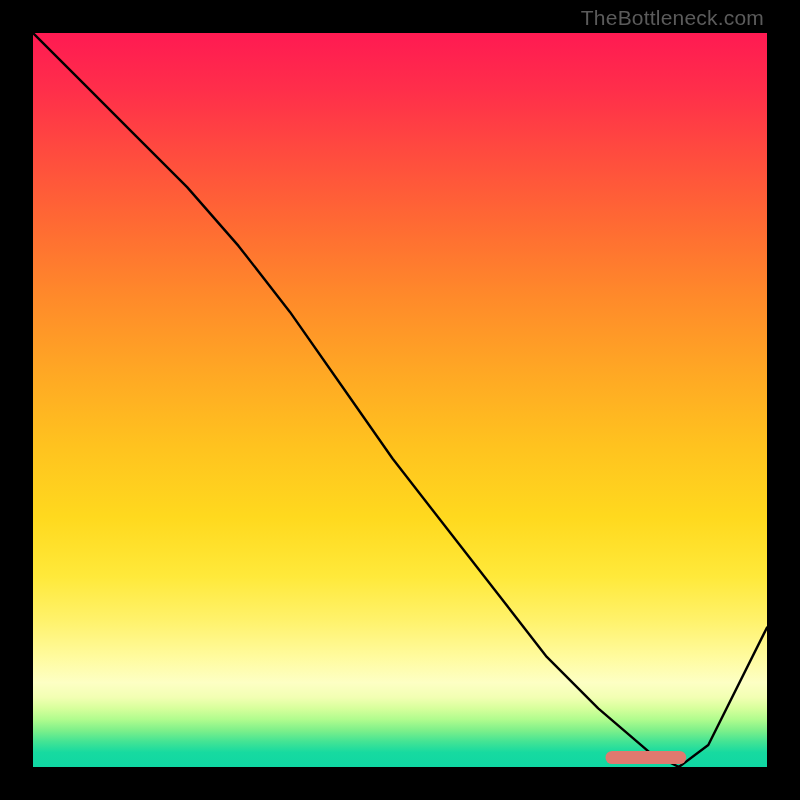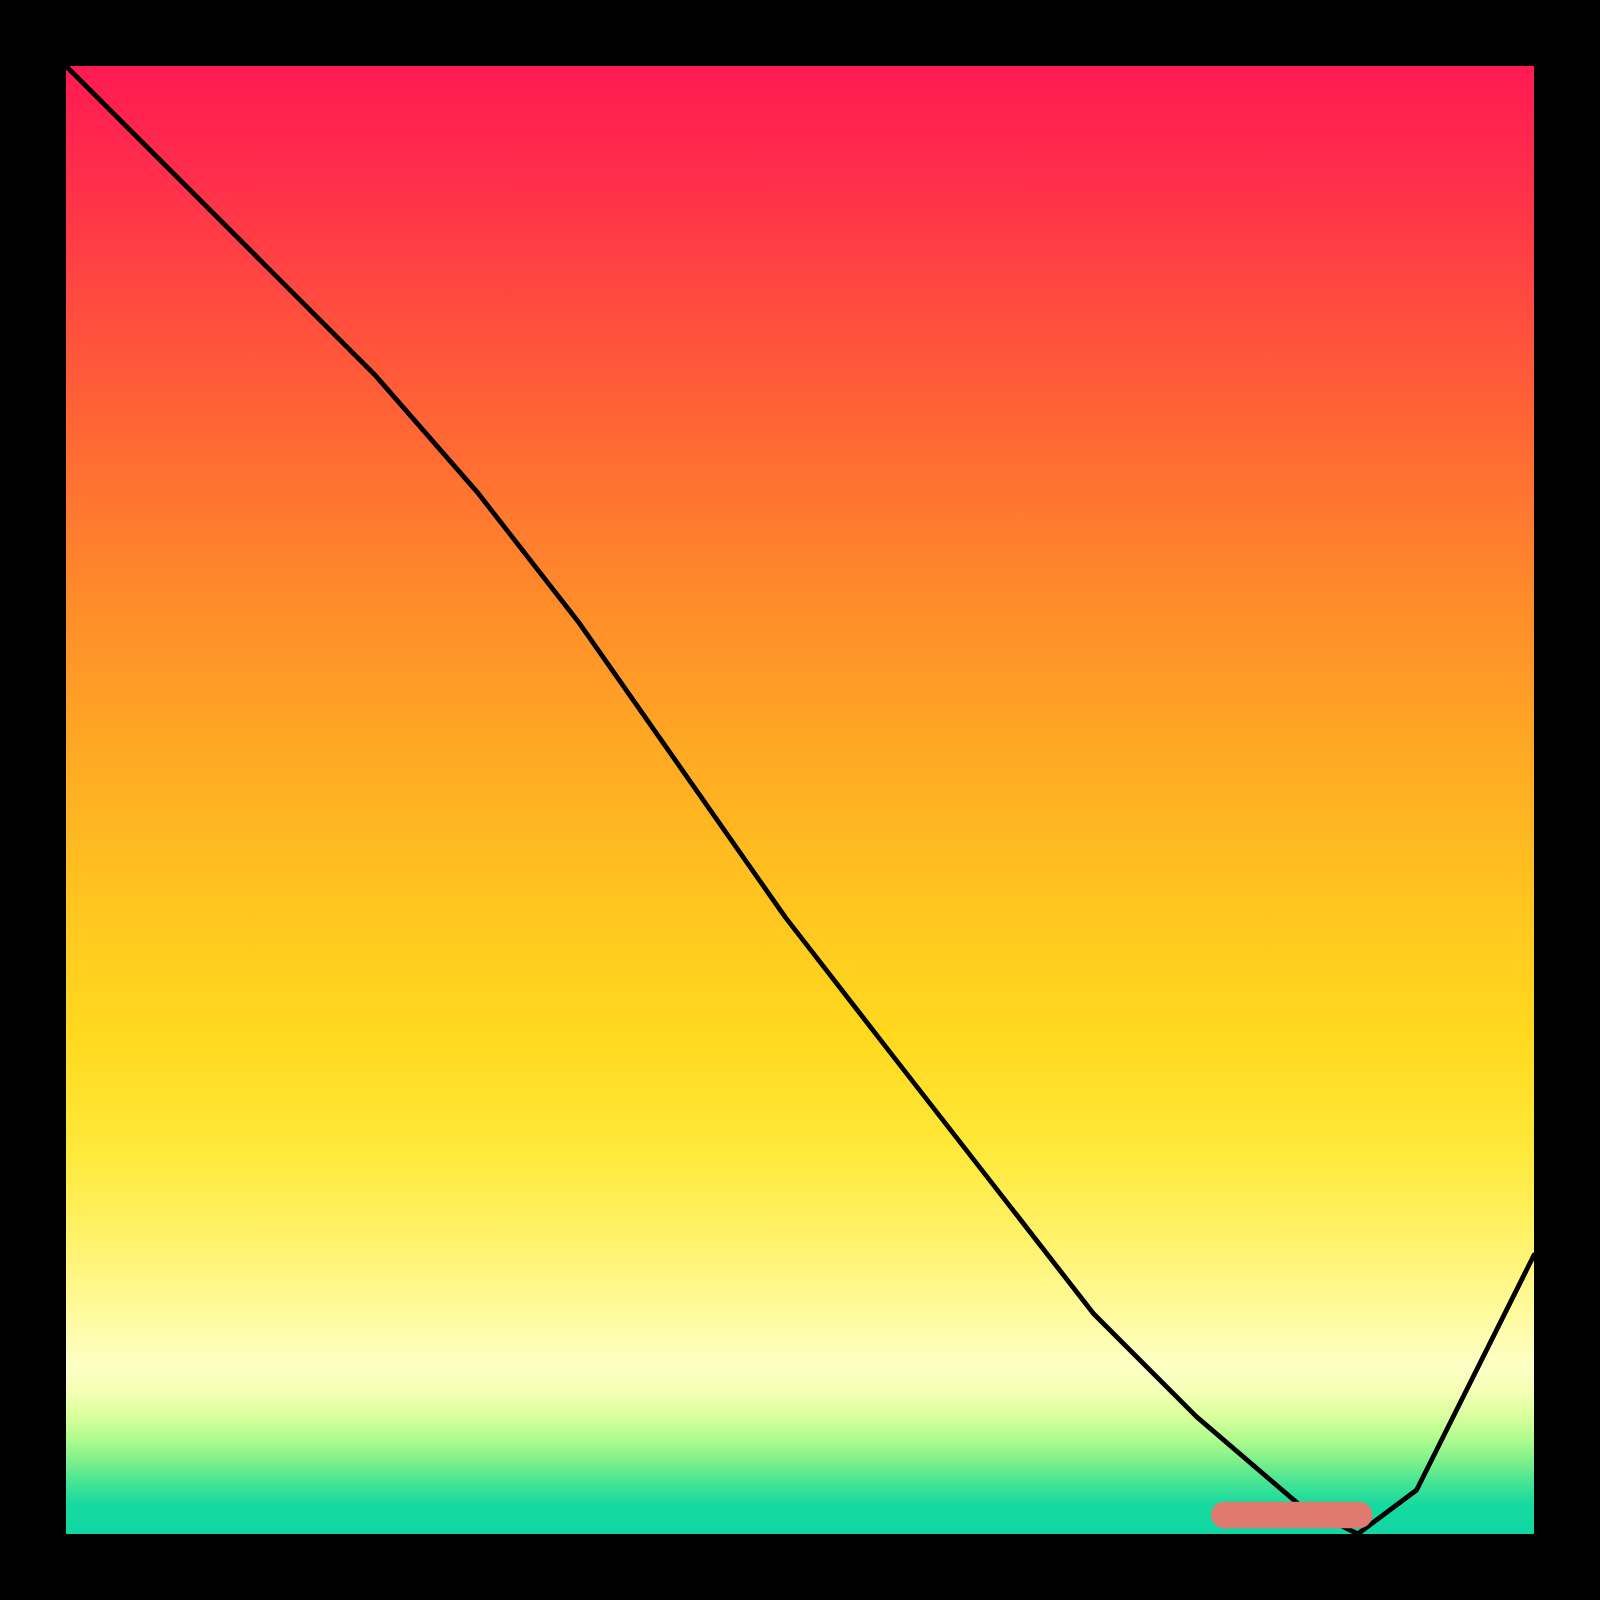--- a/index.html
+++ b/index.html
@@ -74,20 +74,21 @@
     stroke-linecap: round;
   }
   .marker-rect {
     fill: #e0796f;
   }
 </style>
 </head>
 <body>
 
 <div class="frame">
+  <div class="attrib">TheBottleneck.com</div>
   <div class="plot">
     <div class="gradient"></div>
     <svg viewBox="0 0 734 734">
       <path id="curve" class="curve-path" d="M0.0 0.0 L51.4 51.4 L102.8 102.8 L154.1 154.1 L205.5 212.9 L256.9 278.9 L308.3 352.3 L359.7 425.7 L411.0 491.8 L462.4 557.8 L513.8 623.9 L565.2 675.3 L616.6 719.3 L645.9 734.0 L675.3 712.0 L734.0 594.5 "></path>
       <rect id="marker" class="marker-rect" x="572.5" y="717.9" width="80.7" height="13.2" rx="6.6"></rect>
     </svg>
   </div>
 </div>
 
 </body></html>

